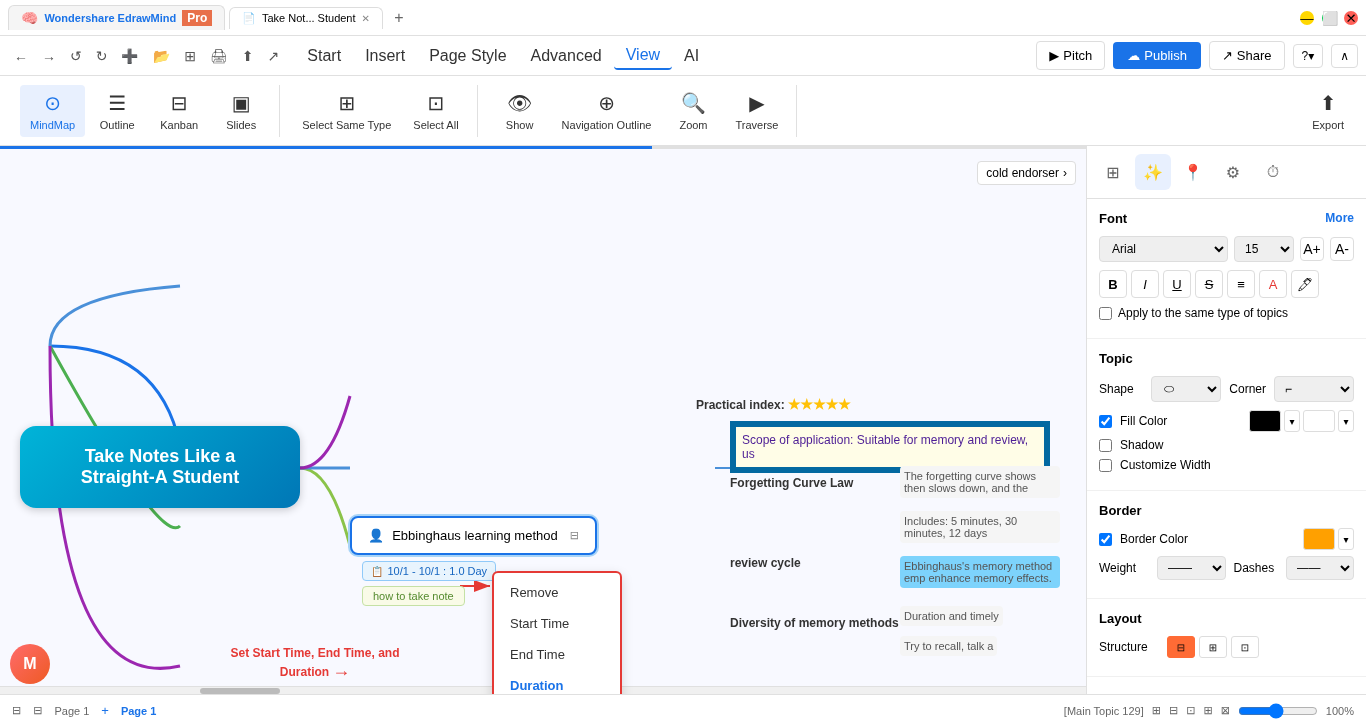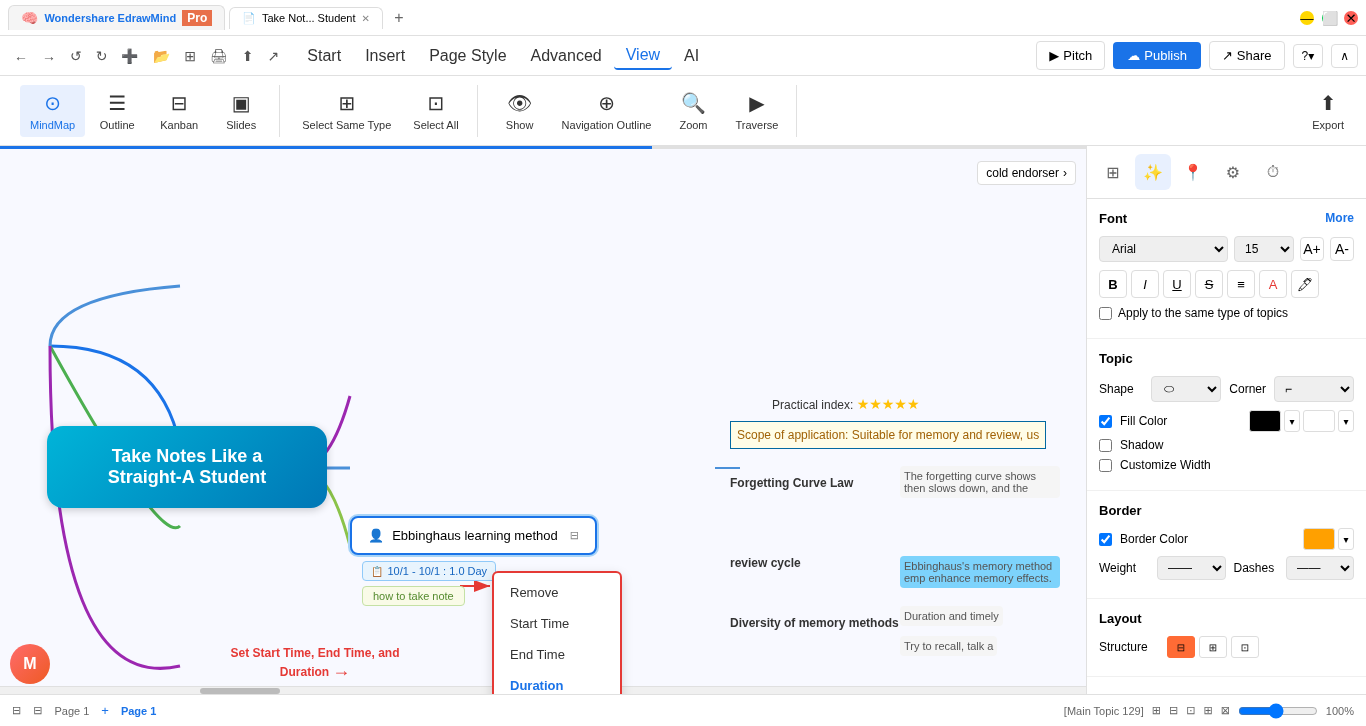--- a/index.html
+++ b/index.html
@@ -140,21 +140,21 @@
 
     
     .mind-canvas { position: relative; width: 100%; height: 100%; }
 
     
     .main-node {
       position: absolute; left: 20px; top: 280px;
       background: linear-gradient(135deg, #00b4d8, #0077b6);
       color: #fff; border-radius: 16px; padding: 20px 24px;
       font-size: 18px; font-weight: bold; width: 280px; text-align: center;
-      cursor: pointer; box-shadow: 0 2px 8px rgba(0,0,0,0.2); margin-left: 27px;
+      cursor: pointer; box-shadow: 0 2px 8px rgba(0,0,0,0.2);
     }
 
     
     .context-menu {
       position: absolute; background: #fff; border: 2px solid #e53935;
       border-radius: 6px; padding: 4px 0; min-width: 130px;
       box-shadow: 0 4px 12px rgba(0,0,0,0.15); z-index: 100;
     }
     .ctx-item {
       padding: 8px 16px; cursor: pointer; font-size: 13px; color: #333;
@@ -395,37 +395,40 @@
         <span style="font-size:18px; color:#e53935;">→</span>
       </div>
 
       <div class="context-menu" style="left:492px; top:425px;">
         <div class="ctx-item">Remove</div>
         <div class="ctx-item">Start Time</div>
         <div class="ctx-item">End Time</div>
         <div class="ctx-item" style="font-weight:bold; color:#1a73e8;">Duration</div>
       </div>
 
-      <div style="position:absolute; left:772px; top:250px; font-size:12px; color:#333;">
+      <div style="position:absolute; left:696px; top:250px; font-size:12px; color:#333;font-weight:bold;">
         <span>Practical index:</span>
         <span class="stars">★★★★★</span>
       </div>
 
-      <div style="position:absolute; left:730px; top:275px; max-width:320px; font-size:12px; color:#a16207; background:#fffde7; border:1px solid #0369a1; border-radius:0; padding:6px;">
+      <div style="position:absolute; left:730px; top:275px; max-width:320px; font-size:12px; color:#4c1d95; background:#fffde7; border:6px solid #0369a1; border-radius:0; padding:6px;">
         <span>Scope of application: Suitable for memory and review, us</span>
       </div>
 
       <div style="position:absolute; left:730px; top:330px; font-size:12px; color:#333; font-weight:bold;">
         <span>Forgetting Curve Law</span>
       </div>
 
       <div style="position:absolute; left:900px; top:320px; max-width:160px; font-size:11px; color:#555; background:#f5f5f5; border-radius:4px; padding:4px;">
         <span>The forgetting curve shows then slows down, and the</span>
       </div>
 
+      <div style="position:absolute; left:900px; top:365px; max-width:160px; font-size:11px; color:#555; background:#f5f5f5; border-radius:4px; padding:4px;">
+        <span>Includes: 5 minutes, 30 minutes, 12 days</span>
+      </div>
 
       <div style="position:absolute; left:730px; top:410px; font-size:12px; color:#333; font-weight:bold;">
         <span>review cycle</span>
       </div>
 
       <div style="position:absolute; left:900px; top:410px; max-width:160px; font-size:11px; color:#555; background:#7dd3fc; border-radius:4px; padding:4px;">
         <span>Ebbinghaus's memory method emp enhance memory effects.</span>
       </div>
 
       <div style="position:absolute; left:730px; top:470px; font-size:12px; color:#333; font-weight:bold;">

